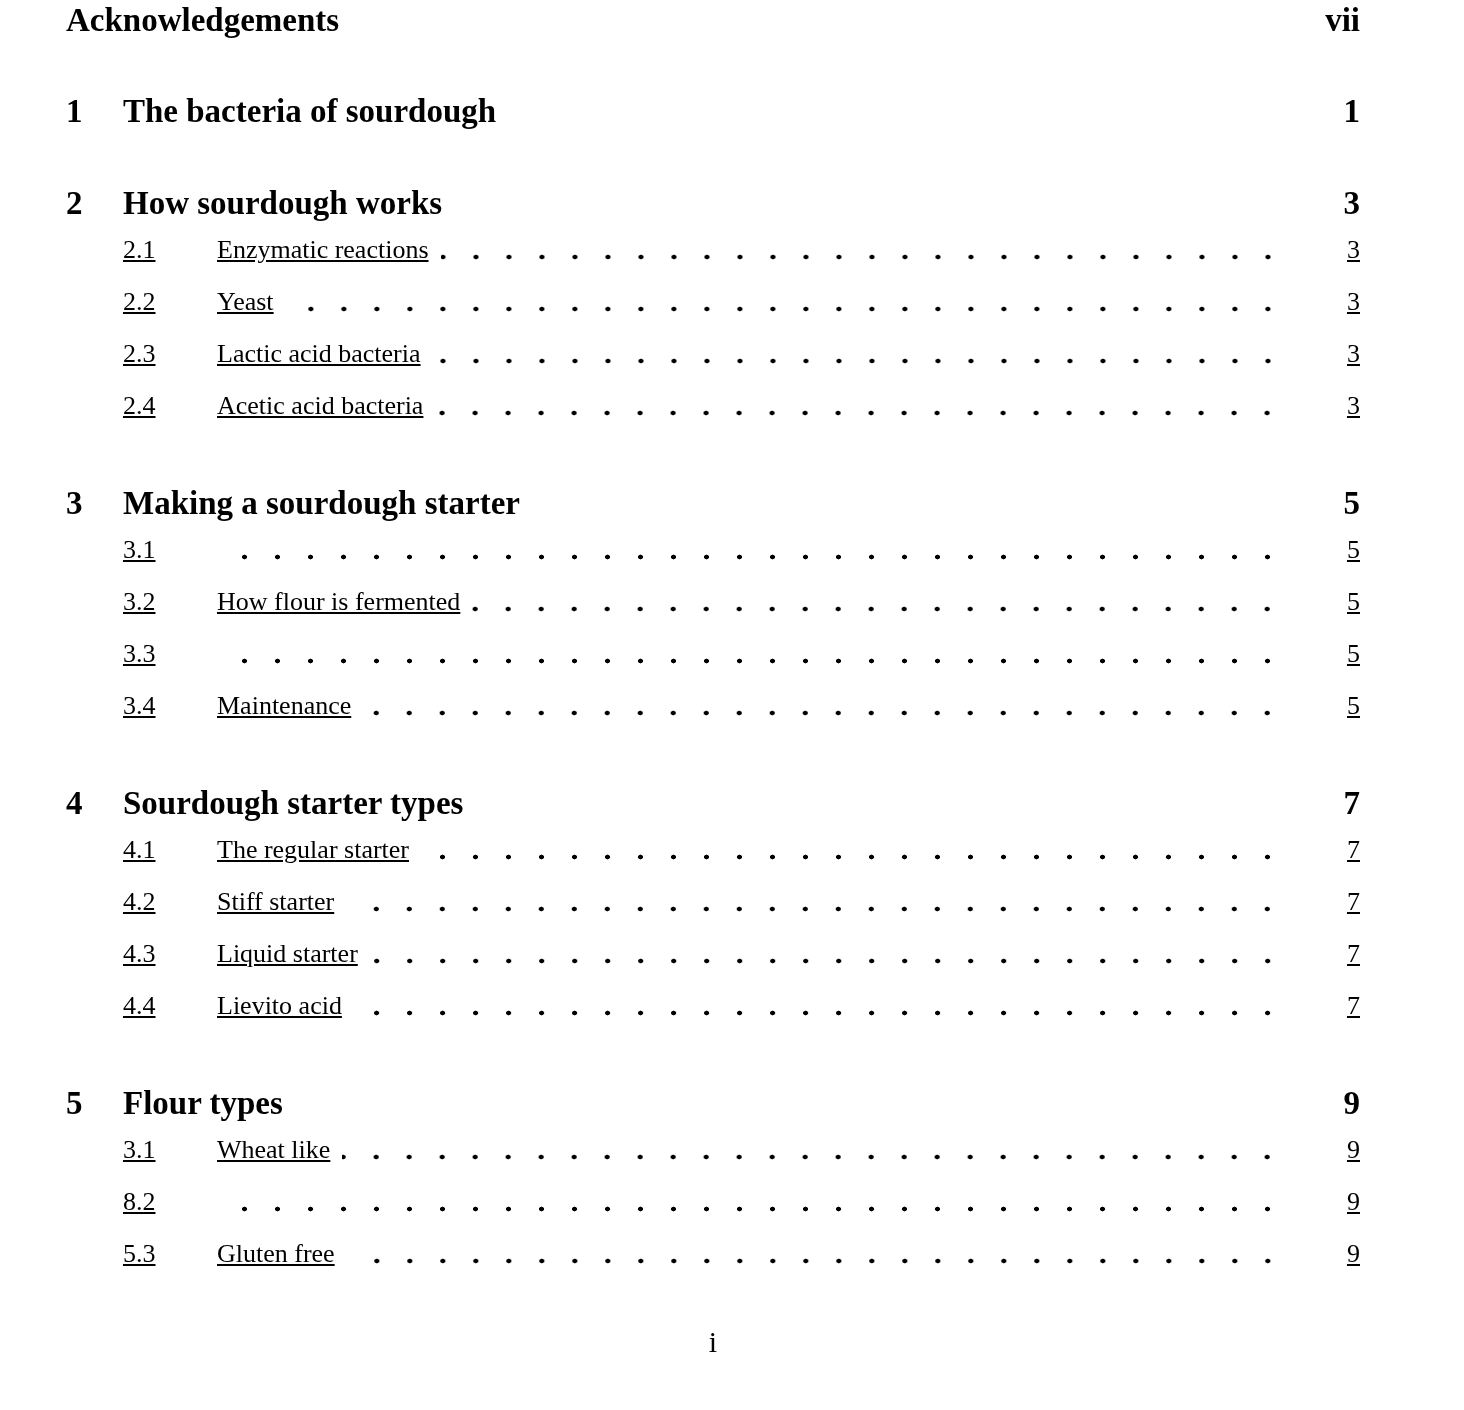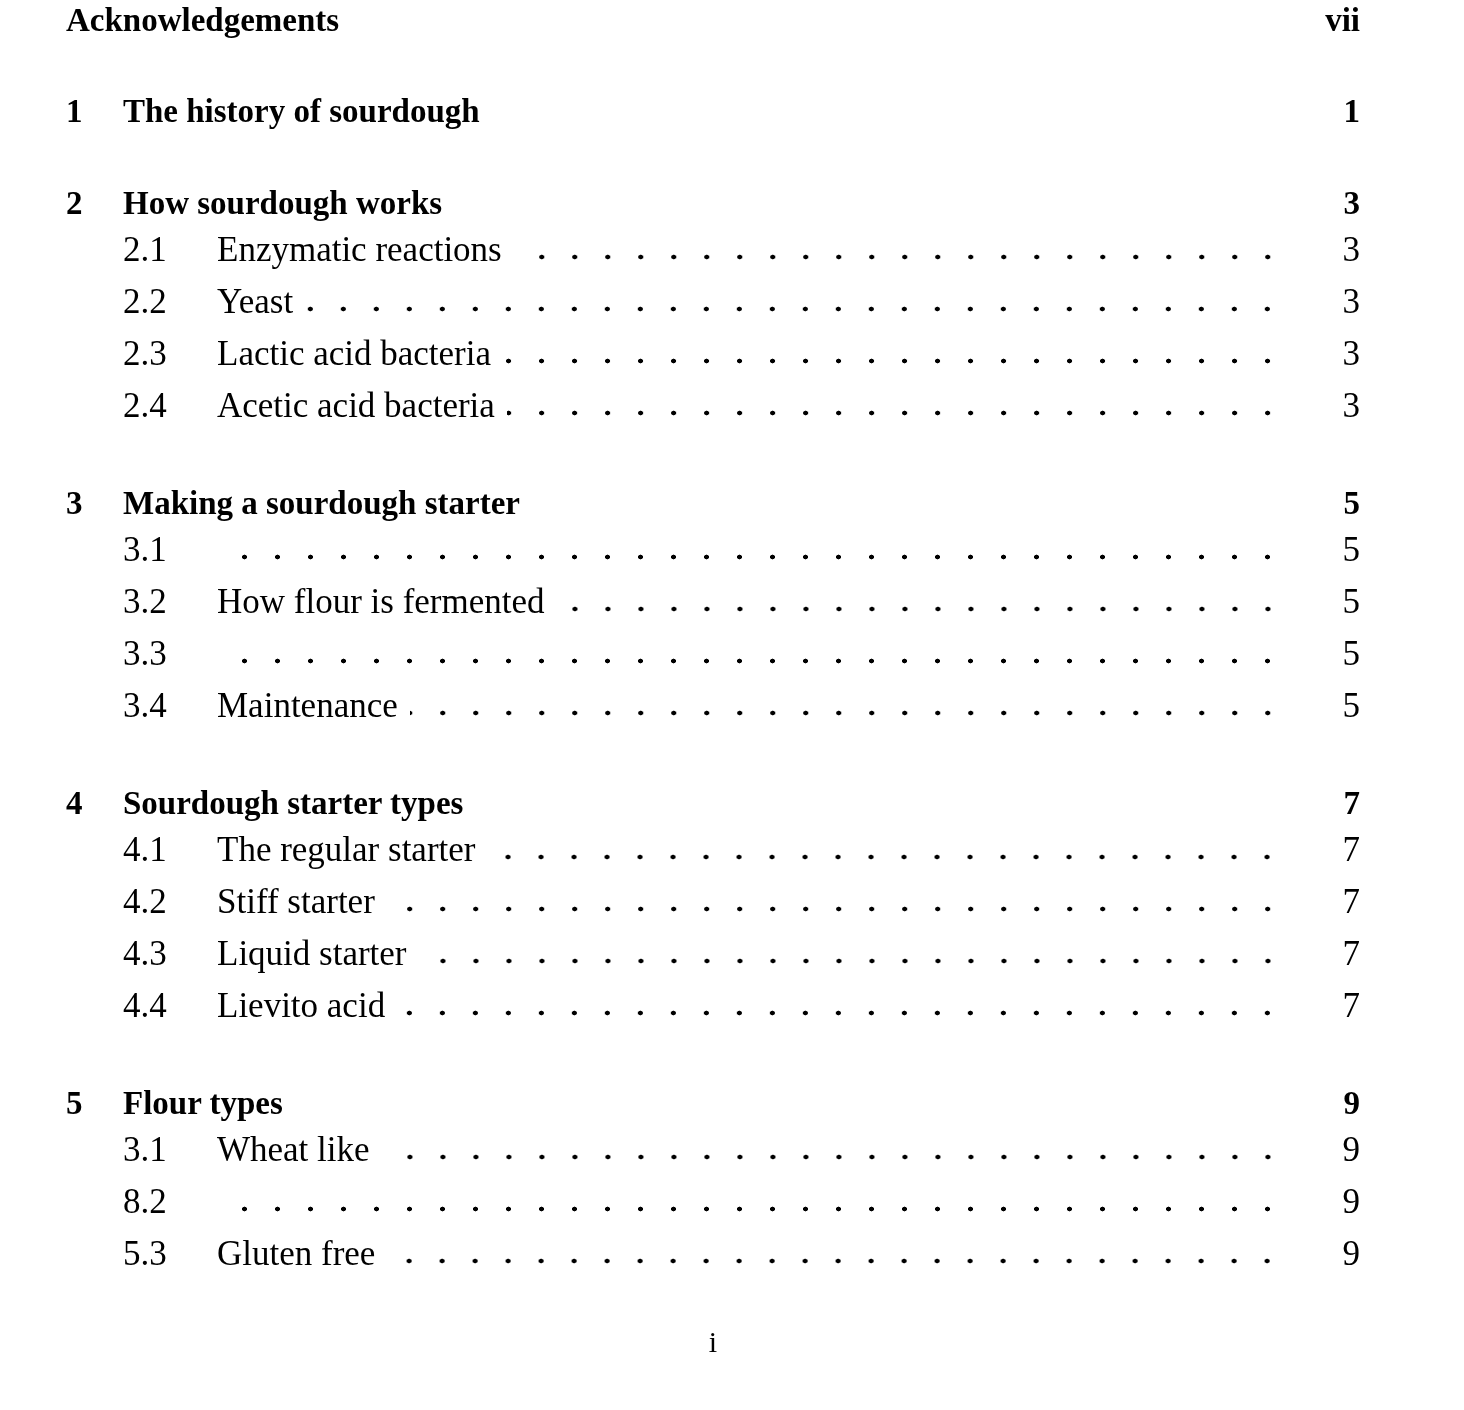--- a/index.html
+++ b/index.html
@@ -37,24 +37,25 @@
     font-weight: bold;
     line-height: 42px;
   }
   .chapter-num {
     display: inline-block;
     width: 57px;
     flex: 0 0 57px;
   }
   
   .section-row {
-    font-size: 35px;
+    font-size: 26px;
     font-weight: normal;
     line-height: 52px;
     padding-left: 57px;
+    text-decoration: underline;
   }
   .section-num {
     display: inline-block;
     width: 94px;
     flex: 0 0 94px;
   }
   .spacer { flex: 1 1 auto; }
   .dot-leader {
     flex: 1 1 auto;
     align-self: stretch;
@@ -88,21 +89,21 @@
   <div class="row ack-row">
     <span>Acknowledgements</span>
     <span class="spacer"></span>
     <span class="pagenum">vii</span>
   </div>
 
   <div id="chapters">
   <div class="chapter-block">
     <div class="row chapter-row">
       <span class="chapter-num">1</span>
-      <span>The history of sourdough</span>
+      <span>The bacteria of sourdough</span>
       <span class="spacer"></span>
       <span class="pagenum">1</span>
     </div>
     <div class="sections"></div>
   </div>
 
   <div class="chapter-block">
     <div class="row chapter-row">
       <span class="chapter-num">2</span>
       <span>How sourdough works</span>

